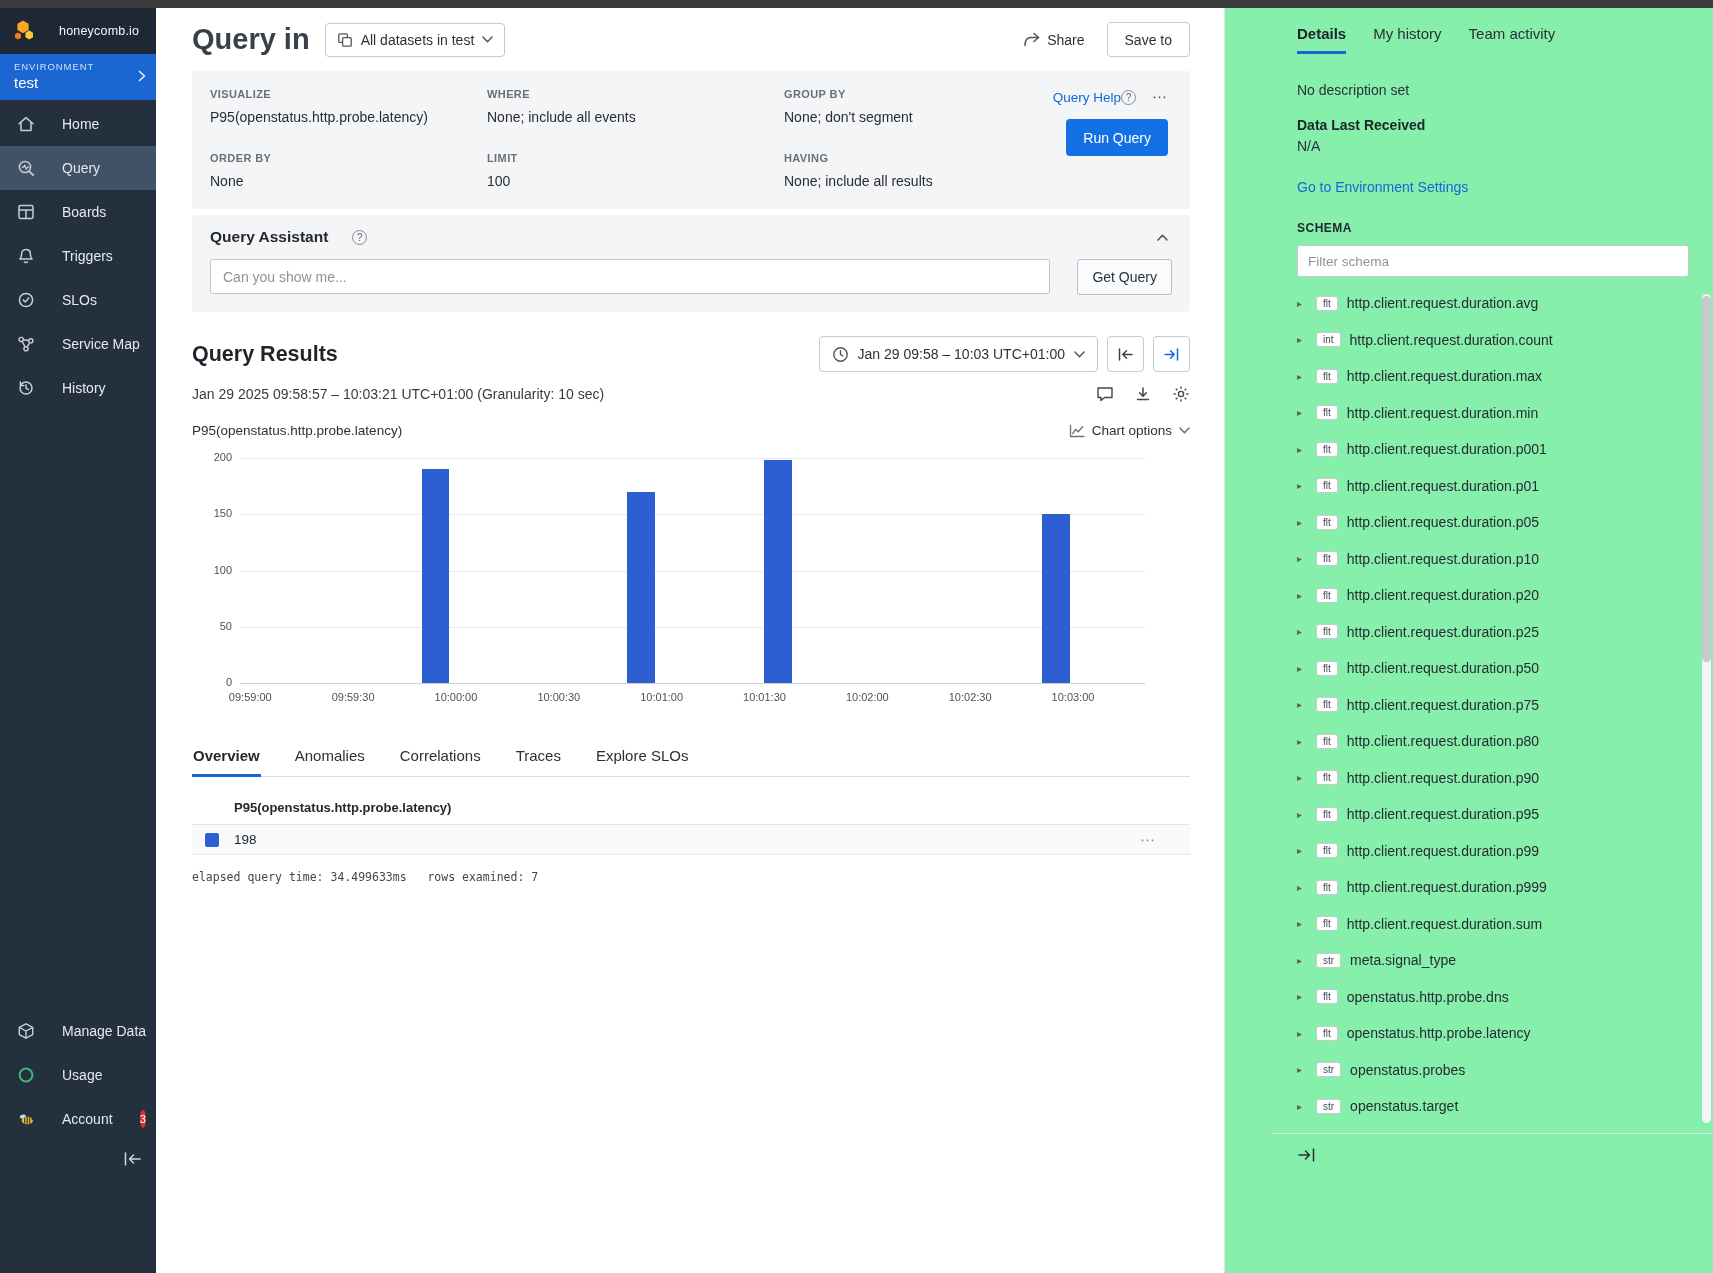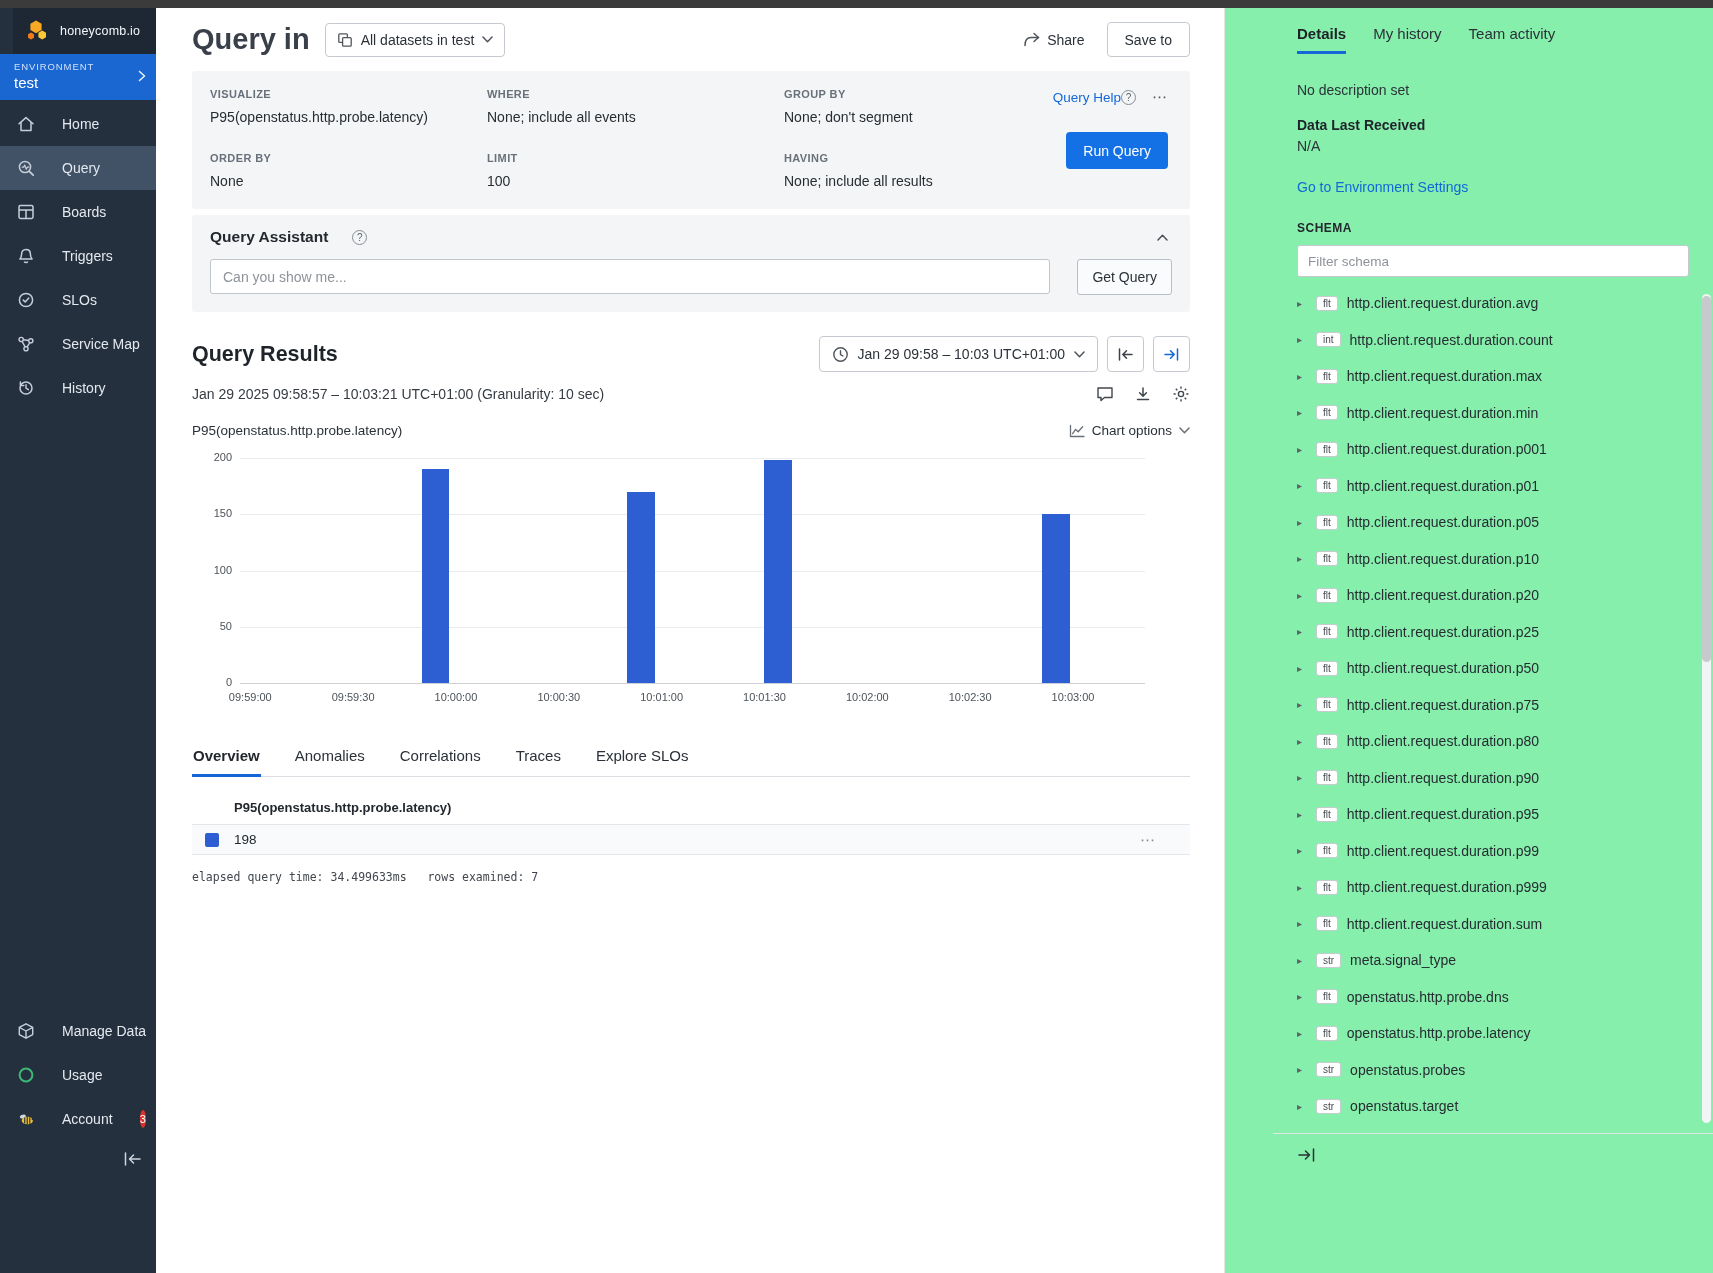--- a/index.html
+++ b/index.html
@@ -6,21 +6,21 @@
   html,body{width:1713px;height:1273px;}
   body{font-family:"Liberation Sans",sans-serif;background:#fff;position:relative;overflow:hidden;color:#2a3036;}
   button{font-family:inherit;background:none;border:none;cursor:pointer;color:inherit;}
   input{font-family:inherit;outline:none;}
   a{cursor:pointer;}
   .top-strip{position:absolute;top:0;left:0;width:100%;height:8px;background:#3b3b3b;z-index:10;}
   .app{position:absolute;top:8px;left:0;right:0;bottom:0;display:flex;}
 
   
   .sidebar{width:156px;flex:0 0 156px;background:#24303e;color:#dde4ea;display:flex;flex-direction:column;}
-  .logo-row{height:46px;display:flex;align-items:center;gap:11px;padding:0 10px;background:#1d2834;cursor:pointer;margin-left:13px;}
+  .logo-row{height:46px;display:flex;align-items:center;gap:23px;padding:0 10px;background:#1d2834;cursor:pointer;}
   .logo-text{font-size:12.5px;color:#f5f7f9;letter-spacing:.2px;}
   .env-box{background:#1a67d2;padding:7px 10px 9px 14px;display:flex;align-items:center;cursor:pointer;}
   .env-texts{flex:1;}
   .env-label{font-size:9.5px;letter-spacing:.9px;color:#cfe0f7;}
   .env-name{font-size:15px;color:#fff;margin-top:2px;}
   .env-chev{color:#e8f0fb;display:flex;}
   #side-nav{margin-top:2px;}
   .nav-item{height:44px;display:flex;align-items:center;gap:27px;padding:0 10px 0 17px;font-size:14px;color:#e3e9ef;cursor:pointer;}
   .nav-item.active{background:#415166;text-align:right;}
   .nav-icon{width:18px;height:18px;display:flex;align-items:center;justify-content:center;color:#c6cfd9;flex:0 0 18px;}
@@ -44,21 +44,21 @@
   .builder{margin-top:14px;background:#f4f5f7;border-radius:3px;padding:17px 22px 20px 18px;display:flex;}
   .builder-grid{flex:1;display:grid;grid-template-columns:277px 297px 1fr;row-gap:27px;align-content:start;}
   .clause{cursor:pointer;}
   .clause-label{font-size:11px;font-weight:700;color:#68707a;letter-spacing:.4px;margin-bottom:9px;}
   .clause-value{font-size:14px;color:#272d33;}
   .builder-side{width:172px;display:flex;flex-direction:column;align-items:flex-end;}
   .help-row{display:flex;align-items:center;}
   .help-link{font-size:13.5px;color:#1268d9;text-decoration:none;}
   .q-circle{width:15px;height:15px;border:1px solid #878d94;border-radius:50%;color:#5c636a;font-size:10px;display:inline-flex;align-items:center;justify-content:center;cursor:pointer;flex:0 0 15px;}
   .dots{font-size:15px;color:#4c5258;margin-left:16px;letter-spacing:1px;cursor:pointer;}
-  .run-btn{margin-top:26px;background:#1471e5;color:#fff;border-radius:4px;height:37px;padding:0 17px;font-size:14px;}
+  .run-btn{margin-top:13px;background:#1471e5;color:#fff;border-radius:4px;height:37px;padding:0 17px;font-size:14px;}
 
   .assistant{margin-top:6px;background:#f4f5f7;border-radius:3px;padding:13px 18px 17px;}
   .assistant-head{display:flex;align-items:center;gap:24px;}
   .assistant-title{font-size:15.5px;font-weight:700;color:#23282e;}
   .assistant-collapse{margin-left:auto;color:#4c5258;display:flex;padding-right:4px;cursor:pointer;}
   .assistant-body{margin-top:13px;display:flex;align-items:flex-start;}
   .assistant-input{flex:1;height:35px;border:1px solid #c0c6cc;border-radius:3px;padding:0 12px;font-size:14px;color:#2b3138;background:#fff;}
   .assistant-input::placeholder{color:#8d939a;}
   .get-query-btn{margin-left:27px;height:36px;border:1px solid #b9bfc6;border-radius:3px;background:#fafbfc;padding:0 14px;font-size:14px;color:#2b3138;}
 

